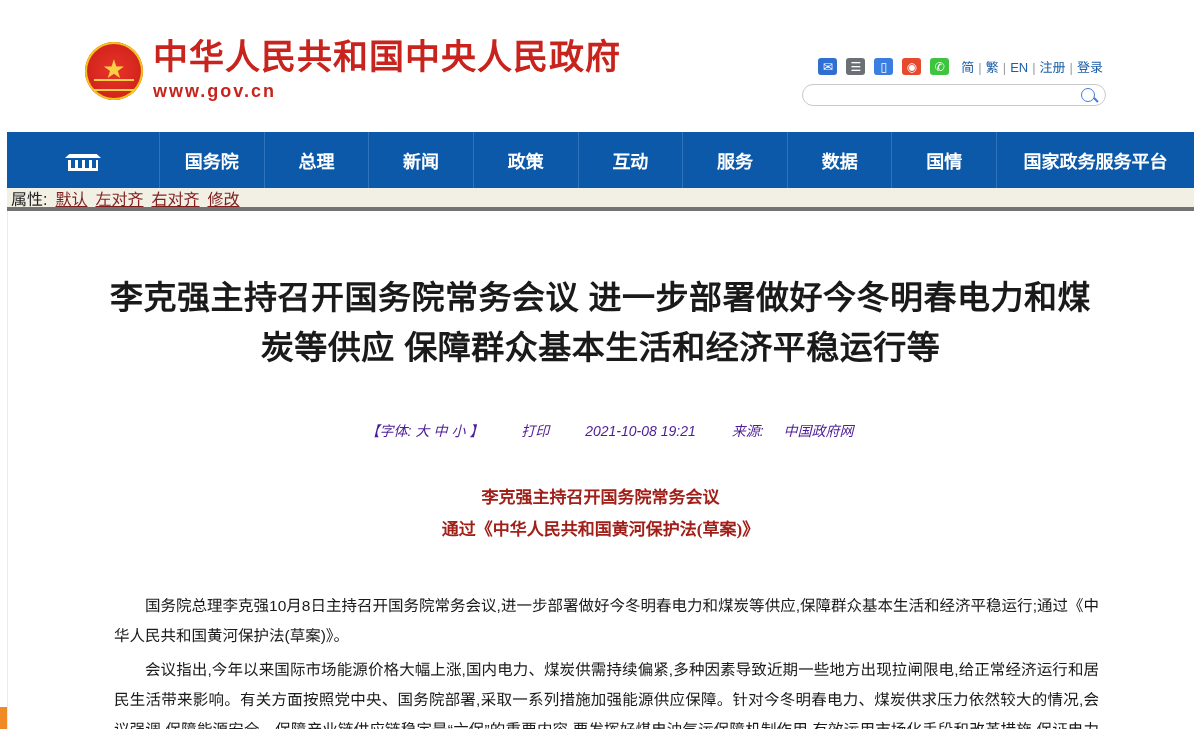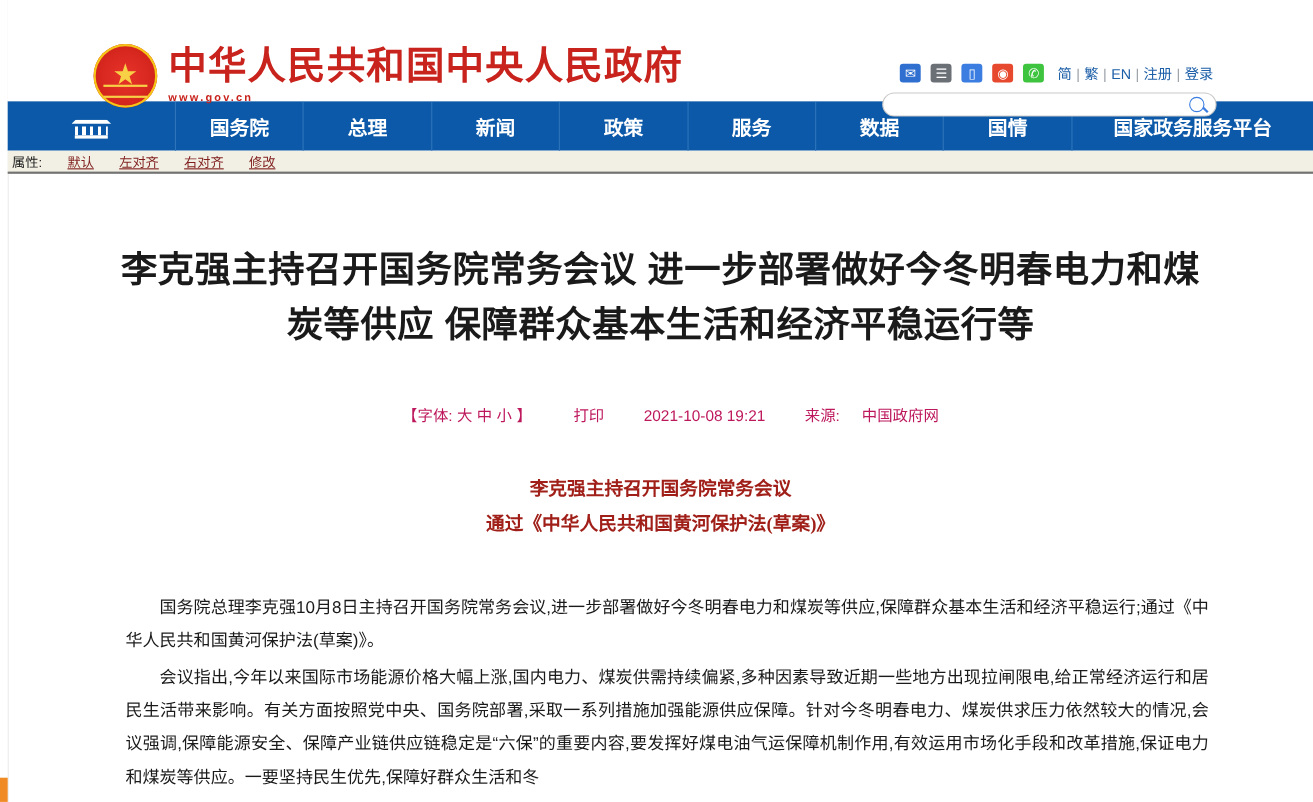--- a/index.html
+++ b/index.html
@@ -33,21 +33,21 @@
   .page {
     position: absolute;
     left: 7px; top: 0;
     width: 1187px;
     height: 729px;
   }
 
   
   .header {
     position: relative;
-    height: 92px;
+    height: 132px;
     background: #ffffff;
   }
   .logo-wrap {
     position: absolute;
     left: 78px;
     top: 40px;
     display: flex;
     align-items: center;
   }
   .emblem {
@@ -78,21 +78,21 @@
   .sitetitle {
     color: #c8231c;
     font-size: 35px;
     font-weight: bold;
     letter-spacing: 1px;
     line-height: 1.05;
     font-family: "Liberation Serif", "DejaVu Serif", serif;
   }
   .siteurl {
     color: #c8231c;
-    font-size: 10px;
+    font-size: 18px;
     font-weight: bold;
     letter-spacing: 2px;
     margin-top: 4px;
   }
 
   .toptools {
     position: absolute;
     right: 88px;
     top: 57px;
     display: flex;
@@ -151,21 +151,21 @@
     content: "";
     position: absolute;
     width: 6px; height: 1.6px;
     background: #3b7de0;
     right: -5px; bottom: 0px;
     transform: rotate(45deg);
   }
 
   
   .nav {
-    height: 45px;
+    height: 56px;
     background: #0b59a8;
     display: flex;
     align-items: stretch;
     color: #fff;
     font-family: Liberation Serif, serif;
   }
   .nav-home {
     width: 152px;
     display: flex;
     align-items: center;
@@ -199,27 +199,27 @@
     font-weight: bold;
     border-right: 1px solid #2f74bb;
     cursor: pointer;
   }
   .nav-item.last { border-right: none; flex: 1.9; }
 
   
   .attrbar {
     height: 19px;
     background: #f2f0e4;
-    border-bottom: 2px solid #737373;
-    display: flex;
-    align-items: center;
-    font-size: 12px;
+    border-bottom: 4px solid #737373;
+    display: flex;
+    align-items: center;
+    font-size: 16px;
     color: #222;
     padding-left: 2px;
-    gap: 23px;
+    gap: 8px;
   }
   .attrbar a { color: #7f1d1d; text-decoration: underline; }
   .attrbar .label { padding-left: 2px; }
 
   
   .article {
     padding: 0 95px;
   }
   .headline {
     margin: 62px 0 12px 0;
@@ -227,21 +227,22 @@
     font-size: 33px;
     font-weight: bold;
     color: #1a1a1a;
     line-height: 1.5;
     letter-spacing: 0.5px;
   }
   .meta {
     margin-top: 48px;
     text-align: center;
     font-size: 14px;
-    color: #be185d;
+    color: #4c1d95;
+    font-style: italic;
   }
   .meta .group { margin: 0 16px; }
   .meta .fontsizes span { padding: 0 2px; }
   .subtitles {
     margin-top: 42px;
     text-align: center;
     color: #a01f18;
     font-family: "Liberation Serif", "DejaVu Serif", serif;
     font-weight: bold;
   }
@@ -295,20 +296,21 @@
   </div>
 
   <div class="nav">
     <div class="nav-home">
       <span class="gate"></span>
     </div>
     <div class="nav-item">国务院</div>
     <div class="nav-item">总理</div>
     <div class="nav-item">新闻</div>
     <div class="nav-item">政策</div>
+    <div class="nav-item">互动</div>
     <div class="nav-item">服务</div>
     <div class="nav-item">数据</div>
     <div class="nav-item">国情</div>
     <div class="nav-item last">国家政务服务平台</div>
   </div>
 
   <div class="attrbar">
     <span class="label">属性:</span>
     <a href="#">默认</a>
     <a href="#">左对齐</a>

